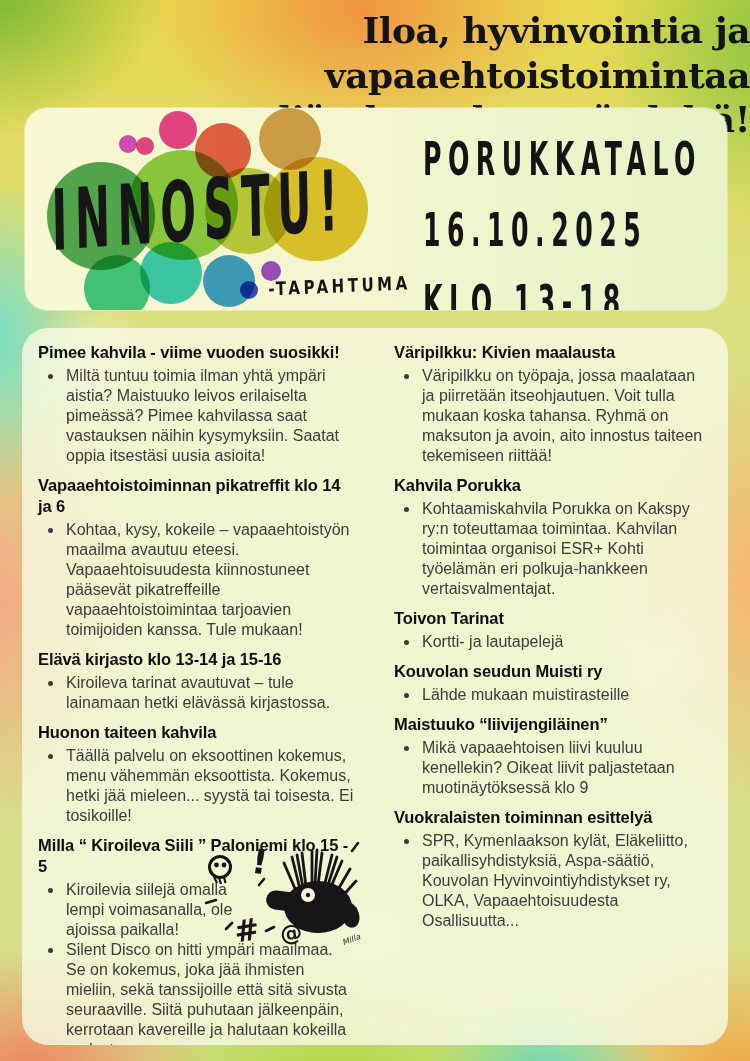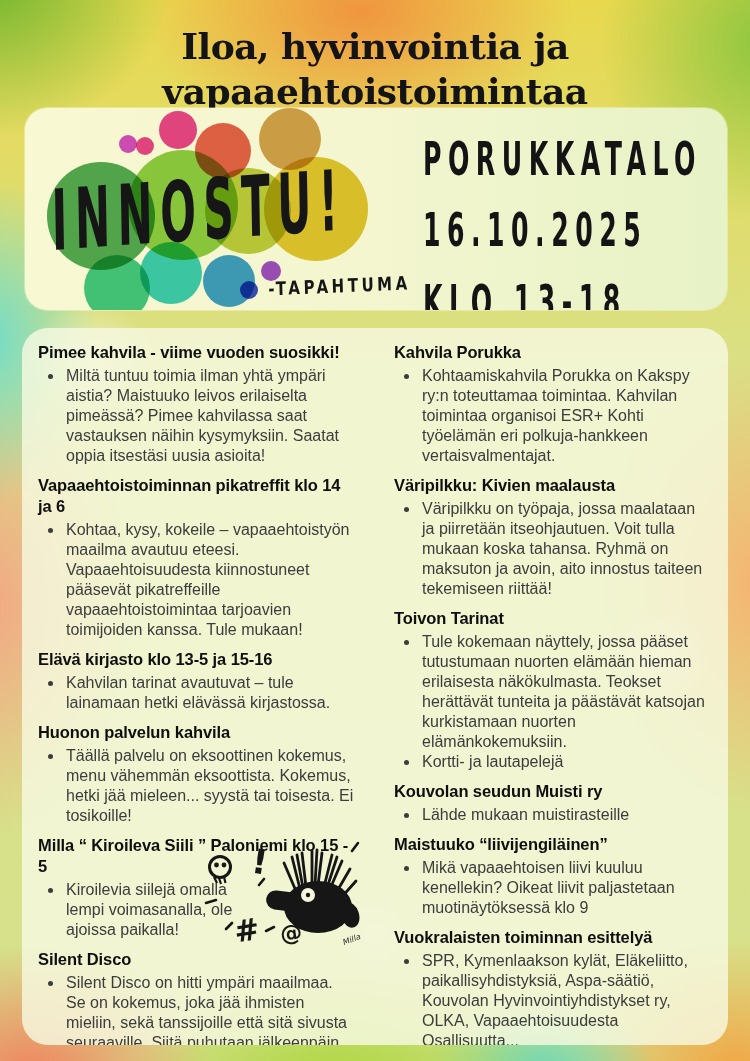--- a/index.html
+++ b/index.html
@@ -21,22 +21,22 @@
       radial-gradient(ellipse 230px 330px at 102% 55%, #f7b271, transparent 70%),
       radial-gradient(ellipse 260px 180px at 4% 101%, #ef8560, transparent 70%),
       radial-gradient(ellipse 300px 170px at 45% 103%, #a8d435, transparent 70%),
       radial-gradient(ellipse 170px 130px at 72% 102%, #5fd4b8, transparent 70%),
       radial-gradient(ellipse 240px 190px at 98% 101%, #f2a544, transparent 70%),
       linear-gradient(180deg, #e9d84e 0%, #d9e085 35%, #d6e18c 100%);
   }
 
   
   .title {
-    position: absolute; top: 24px; left: 0; width: 100%;
-    text-align: center; color: #141414;
+    position: absolute; top: 8px; left: 0; width: 100%;
+    text-align: right; color: #141414;
     font-family: "DejaVu Serif", serif; font-weight: 700;
     font-size: 36px; line-height: 1.24; letter-spacing: -0.5px;
   }
   .title span { display: block; }
 
   
   .hero-card {
     position: absolute; left: 25px; top: 108px; width: 702px; height: 202px;
     border-radius: 22px; overflow: hidden;
     background: linear-gradient(90deg, #f8f8d2 0%, #f4f6cf 45%, #e7f2c6 100%);
@@ -129,27 +129,27 @@
             <li>Miltä tuntuu toimia ilman yhtä ympäri aistia? Maistuuko leivos erilaiselta pimeässä? Pimee kahvilassa saat vastauksen näihin kysymyksiin. Saatat oppia itsestäsi uusia asioita!</li>
           </ul>
       </section>
       <section class="sec">
         <h3>Vapaaehtoistoiminnan pikatreffit klo 14 ja 6</h3>
         <ul>
             <li>Kohtaa, kysy, kokeile – vapaaehtoistyön maailma avautuu eteesi. Vapaaehtoisuudesta kiinnostuneet pääsevät pikatreffeille vapaaehtoistoimintaa tarjoavien toimijoiden kanssa. Tule mukaan!</li>
           </ul>
       </section>
       <section class="sec">
-        <h3>Elävä kirjasto klo 13-5 ja 15-16</h3>
-        <ul>
-            <li>Kahvilan tarinat avautuvat – tule lainamaan hetki elävässä kirjastossa.</li>
-          </ul>
-      </section>
-      <section class="sec">
-        <h3>Huonon palvelun kahvila</h3>
+        <h3>Elävä kirjasto klo 13-14 ja 15-16</h3>
+        <ul>
+            <li>Kiroileva tarinat avautuvat – tule lainamaan hetki elävässä kirjastossa.</li>
+          </ul>
+      </section>
+      <section class="sec">
+        <h3>Huonon taiteen kahvila</h3>
         <ul>
             <li>Täällä palvelu on eksoottinen kokemus, menu vähemmän eksoottista. Kokemus, hetki jää mieleen... syystä tai toisesta. Ei tosikoille!</li>
           </ul>
       </section>
       <section class="sec with-art">
         <h3>Milla “ Kiroileva Siili ” Paloniemi klo 15 - 5</h3>
         <ul>
             <li>Kiroilevia siilejä omalla lempi voimasanalla, ole ajoissa paikalla!</li>
           </ul>
         <svg class="art" viewBox="0 0 158 112" aria-hidden="true">
@@ -190,45 +190,41 @@
             <ellipse cx="114" cy="70" rx="34" ry="26" fill="#161616"></ellipse>
             <rect x="62" y="56" width="60" height="19" rx="9.5" fill="#161616" transform="rotate(7 92 65)"></rect>
             <ellipse cx="146" cy="78" rx="9" ry="13" fill="#161616" transform="rotate(-18 146 78)"></ellipse>
             <circle cx="104" cy="58" r="7" fill="#f4f6de"></circle>
             <circle cx="104" cy="58" r="2.2" fill="#161616"></circle>
           </g>
           <text x="140" y="108" font-family="DejaVu Sans, sans-serif" font-size="8" font-style="italic" fill="#2c2c2c" transform="rotate(-20 140 108)">Milla</text>
         </svg>
       </section>
       <section class="sec">
-        <h3>Silent Disco</h3>
         <ul>
             <li>Silent Disco on hitti ympäri maailmaa. Se on kokemus, joka jää ihmisten mieliin, sekä tanssijoille että sitä sivusta seuraaville. Siitä puhutaan jälkeenpäin, kerrotaan kavereille ja halutaan kokeilla uudestaan.</li>
           </ul>
       </section>
     </div>
 
     <div class="col">
       <section class="sec">
+        <h3>Väripilkku: Kivien maalausta</h3>
+        <ul>
+            <li>Väripilkku on työpaja, jossa maalataan ja piirretään itseohjautuen. Voit tulla mukaan koska tahansa. Ryhmä on maksuton ja avoin, aito innostus taiteen tekemiseen riittää!</li>
+          </ul>
+      </section>
+      <section class="sec">
         <h3>Kahvila Porukka</h3>
         <ul>
             <li>Kohtaamiskahvila Porukka on Kakspy ry:n toteuttamaa toimintaa. Kahvilan toimintaa organisoi ESR+ Kohti työelämän eri polkuja-hankkeen vertaisvalmentajat.</li>
           </ul>
       </section>
       <section class="sec">
-        <h3>Väripilkku: Kivien maalausta</h3>
-        <ul>
-            <li>Väripilkku on työpaja, jossa maalataan ja piirretään itseohjautuen. Voit tulla mukaan koska tahansa. Ryhmä on maksuton ja avoin, aito innostus taiteen tekemiseen riittää!</li>
-          </ul>
-      </section>
-      <section class="sec">
         <h3>Toivon Tarinat</h3>
-        <ul>
-            <li>Tule kokemaan näyttely, jossa pääset tutustumaan nuorten elämään hieman erilaisesta näkökulmasta. Teokset herättävät tunteita ja päästävät katsojan kurkistamaan nuorten elämänkokemuksiin.</li>
-          </ul>
       </section>
       <section class="sec">
         <ul>
             <li>Kortti- ja lautapelejä</li>
           </ul>
       </section>
       <section class="sec">
         <h3>Kouvolan seudun Muisti ry</h3>
         <ul>
             <li>Lähde mukaan muistirasteille</li>

